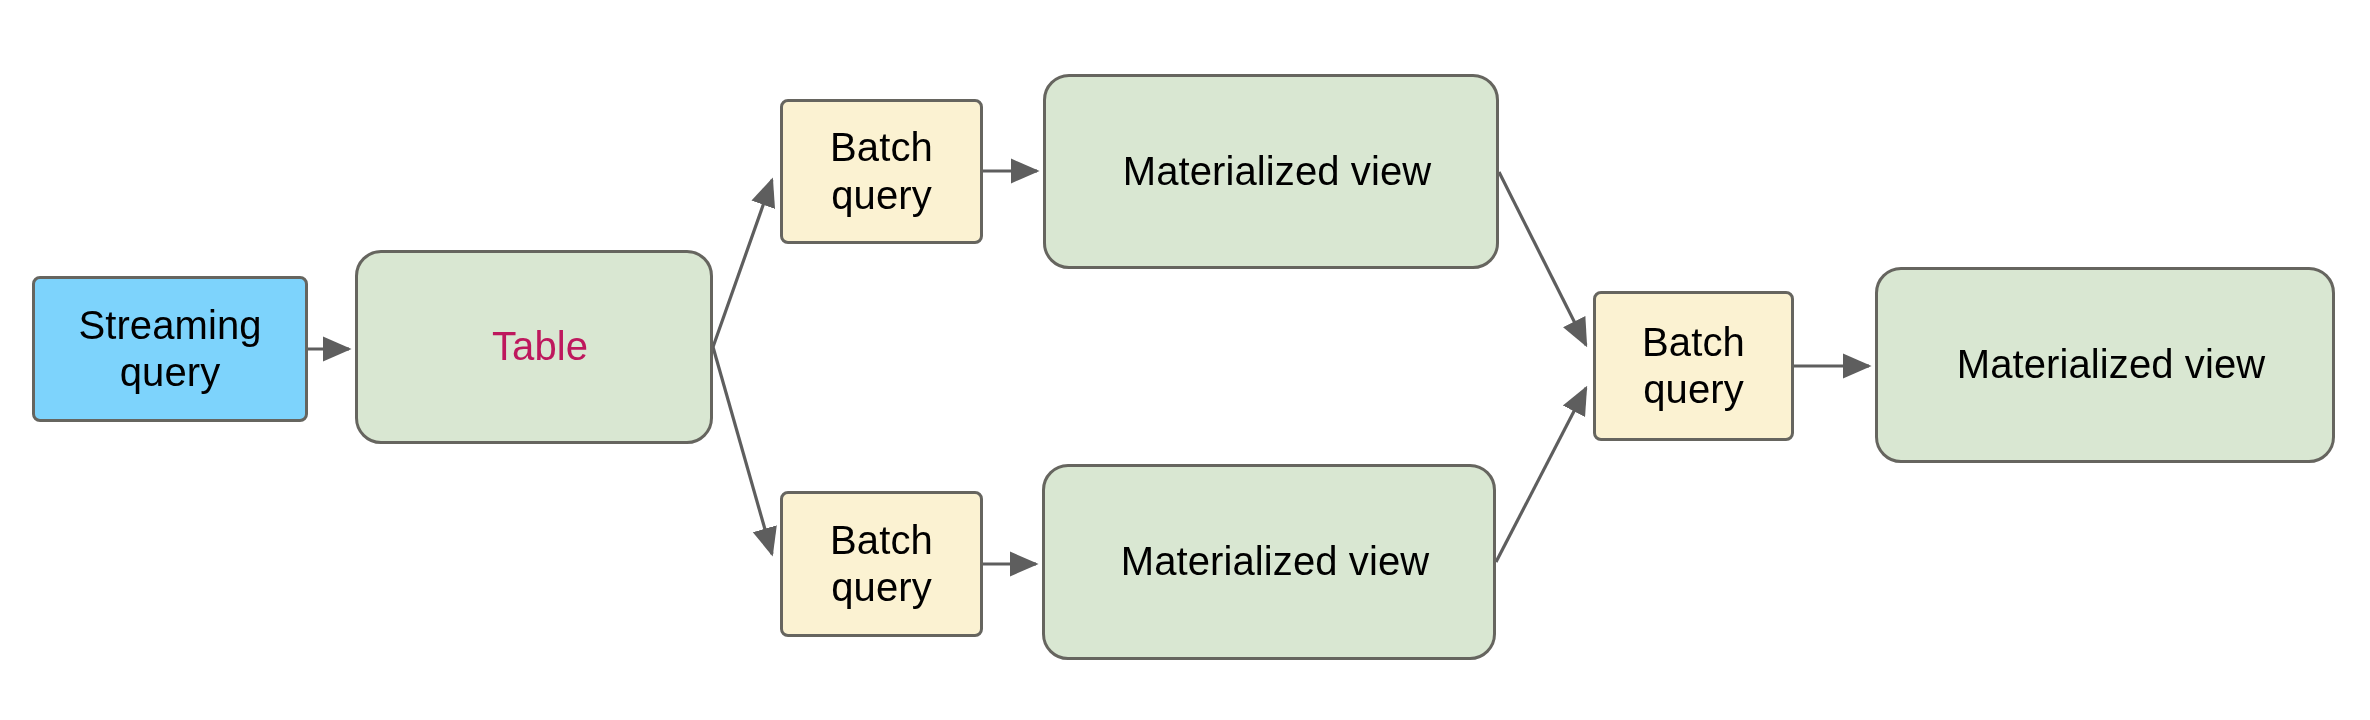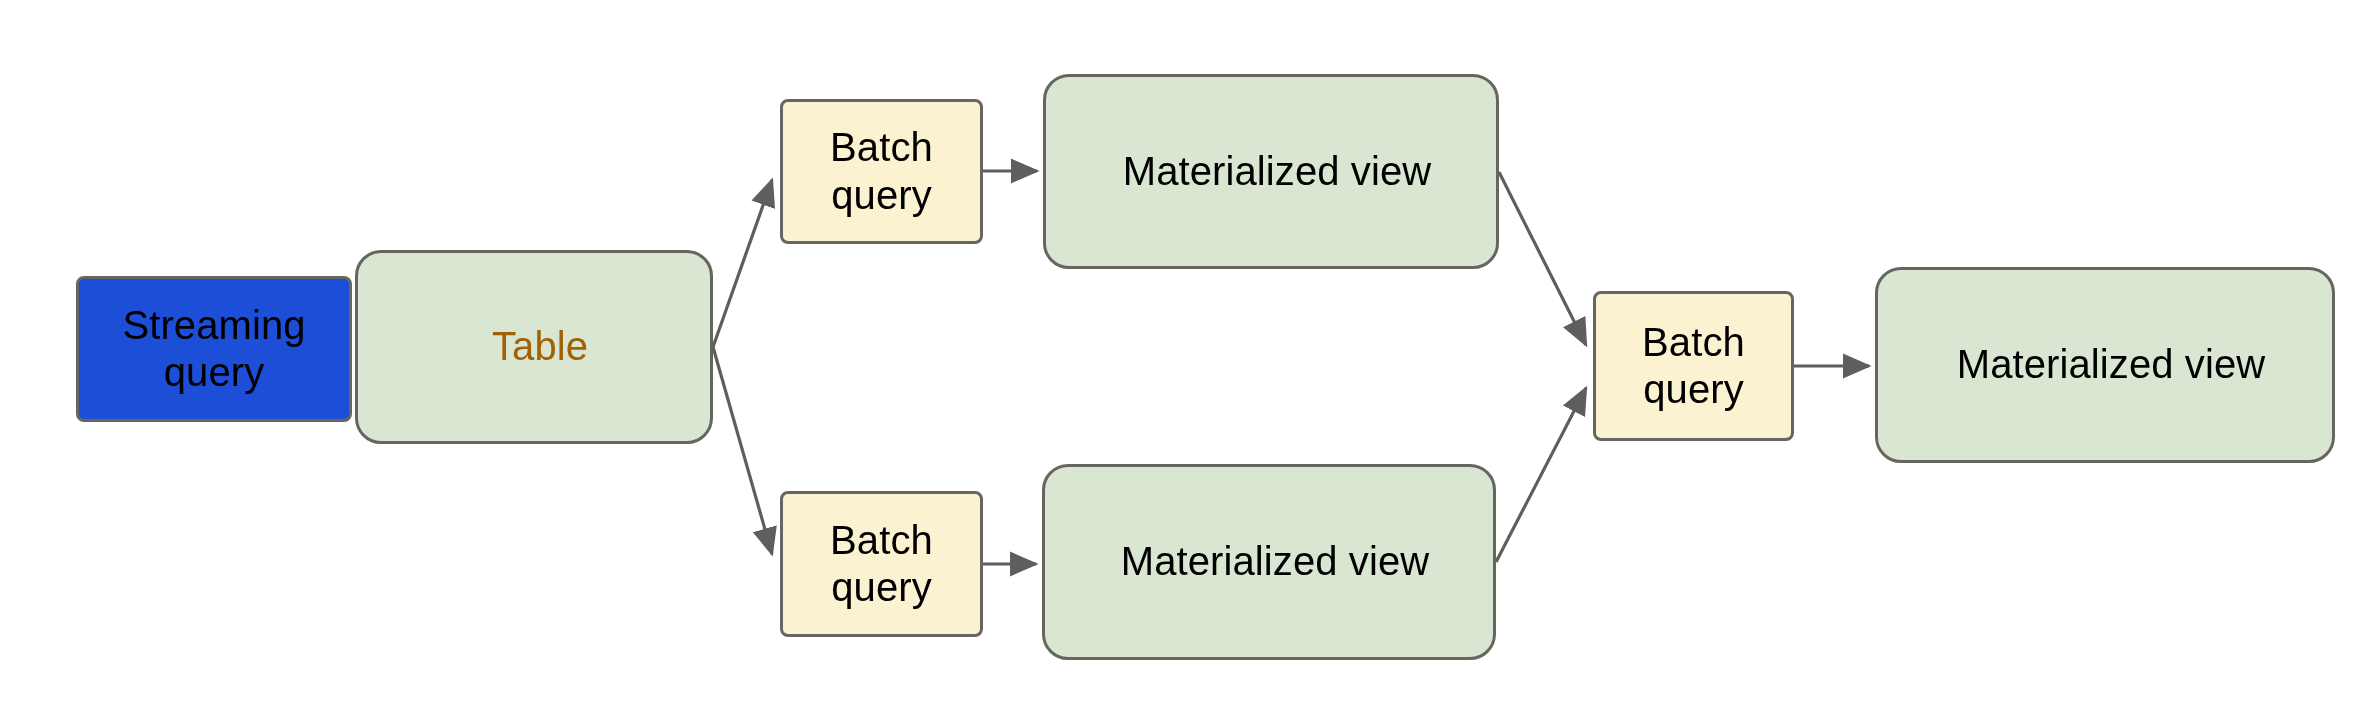--- a/index.html
+++ b/index.html
@@ -69,23 +69,23 @@
         <polyline points="713,347 772,554" marker-end="url(#arrowhead)"></polyline>
         <polyline points="983,171 1037,171" marker-end="url(#arrowhead)"></polyline>
         <polyline points="983,564 1036,564" marker-end="url(#arrowhead)"></polyline>
         <polyline points="1499,172 1586,345" marker-end="url(#arrowhead)"></polyline>
         <polyline points="1496,562 1586,388" marker-end="url(#arrowhead)"></polyline>
         <polyline points="1794,366 1869,366" marker-end="url(#arrowhead)"></polyline>
       </g>
   </svg>
 
   <div id="node-layer">
-      <div class="node node-query" style="left: 32px; top: 276px; width: 276px; height: 146px; background: #1d4ed8; border-color: rgb(102, 101, 95); color: rgb(0, 0, 0); margin-left: 44px;"><span>Streaming
+      <div class="node node-query" style="left: 32px; top: 276px; width: 276px; height: 146px; background: #7dd3fc; border-color: rgb(102, 101, 95); color: rgb(0, 0, 0);"><span>Streaming
 query</span></div>
-      <div class="node node-store" style="left: 355px; top: 250px; width: 358px; height: 194px; background: rgb(217, 231, 210); border-color: rgb(102, 101, 95); color: #a16207;"><span>Table</span></div>
+      <div class="node node-store" style="left: 355px; top: 250px; width: 358px; height: 194px; background: rgb(217, 231, 210); border-color: rgb(102, 101, 95); color: #be185d;"><span>Table</span></div>
       <div class="node node-query" style="left: 780px; top: 99px; width: 203px; height: 145px; background: rgb(251, 242, 210); border-color: rgb(102, 101, 95); color: rgb(0, 0, 0);"><span>Batch
 query</span></div>
       <div class="node node-store" style="left: 1043px; top: 74px; width: 456px; height: 195px; background: rgb(217, 231, 210); border-color: rgb(102, 101, 95); color: rgb(0, 0, 0);"><span>Materialized view</span></div>
       <div class="node node-query" style="left: 780px; top: 491px; width: 203px; height: 146px; background: rgb(251, 242, 210); border-color: rgb(102, 101, 95); color: rgb(0, 0, 0);"><span>Batch
 query</span></div>
       <div class="node node-store" style="left: 1042px; top: 464px; width: 454px; height: 196px; background: rgb(217, 231, 210); border-color: rgb(102, 101, 95); color: rgb(0, 0, 0);"><span>Materialized view</span></div>
       <div class="node node-query" style="left: 1593px; top: 291px; width: 201px; height: 150px; background: rgb(251, 242, 210); border-color: rgb(102, 101, 95); color: rgb(0, 0, 0);"><span>Batch
 query</span></div>
       <div class="node node-store" style="left: 1875px; top: 267px; width: 460px; height: 196px; background: rgb(217, 231, 210); border-color: rgb(102, 101, 95); color: rgb(0, 0, 0);"><span>Materialized view</span></div>
     </div>

